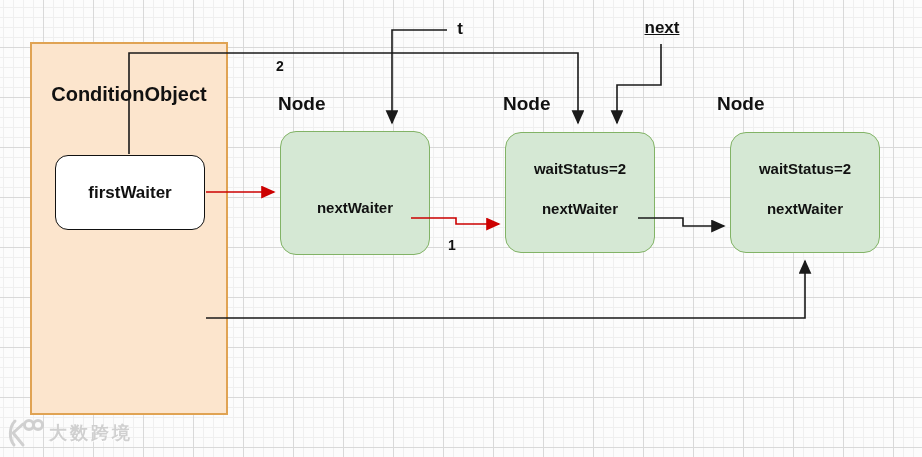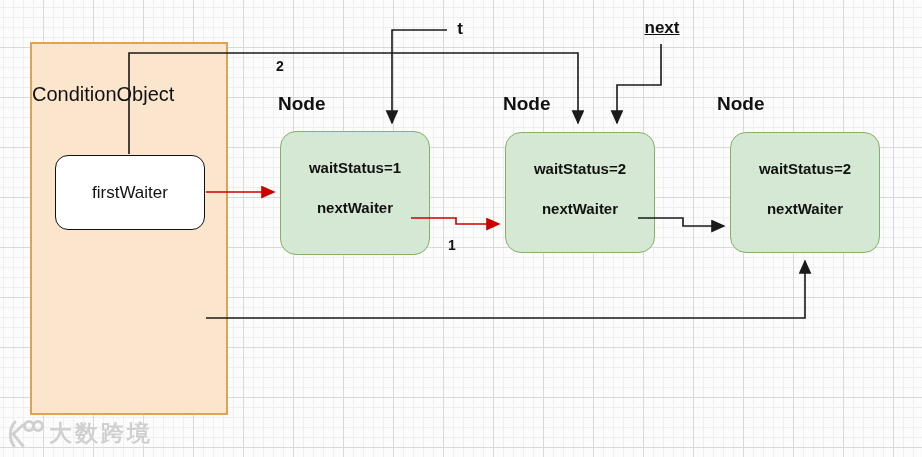--- a/index.html
+++ b/index.html
@@ -14,27 +14,27 @@
       linear-gradient(to bottom,#efefef 1px,transparent 1px);
     background-size:50px 50px,50px 50px,10px 10px,10px 10px;
     background-position:-7px -3px;
   }
   .condition-box{
     position:absolute;left:30px;top:42px;width:198px;height:373px;
     background:#fce5cd;border:2px solid #e0a353;box-sizing:border-box;
   }
   .condition-title{
     position:absolute;left:0;top:36px;width:100%;height:28px;line-height:28px;
-    font-size:20px;font-weight:normal;color:#111;
+    text-align:center;font-size:20px;font-weight:bold;color:#111;
   }
   .waiter-box{
     position:absolute;width:150px;height:75px;background:#ffffff;
     border:1.6px solid #111;border-radius:13px;box-sizing:border-box;
     display:flex;align-items:center;justify-content:center;
-    font-size:17px;font-weight:normal;color:#111;
+    font-size:17px;font-weight:bold;color:#111;
   }
   .waiter-first{left:55px;top:155px;}
   .waiter-last{left:55px;top:280px;}
   .node-box{
     position:absolute;width:150px;background:#d5e8d4;
     border:1.6px solid #82b366;border-radius:16px;box-sizing:border-box;
     color:#111;
   }
   .node-1{left:280px;top:131px;height:124px;}
   .node-2{left:505px;top:132px;height:121px;}
@@ -54,41 +54,40 @@
   .node-label-3{left:717px;}
   .overlay{position:absolute;left:0;top:0;width:922px;height:457px;pointer-events:none;}
   .float-label{position:absolute;font-weight:bold;color:#111;}
   .label-t{left:450px;top:19px;width:20px;text-align:center;font-size:17px;}
   .label-next{left:638px;top:18px;width:48px;text-align:center;font-size:17px;text-decoration:underline;}
   .label-2{left:268px;top:58px;width:24px;text-align:center;font-size:14px;}
   .label-1{left:440px;top:237px;width:24px;text-align:center;font-size:14px;}
   .watermark{
     position:absolute;left:6px;top:418px;display:flex;align-items:center;gap:5px;
     color:#cdcdcd;opacity:0.92;text-shadow:0 1px 1px #ffffff;
-    font-size:23px;font-weight:bold;letter-spacing:3px;user-select:none;
+    font-size:18px;font-weight:bold;letter-spacing:3px;user-select:none;
   }
 </style>
 </head>
 <body>
 
 <div class="canvas">
 
   <div class="condition-box">
     <div class="condition-title">ConditionObject</div>
   </div>
   <div class="waiter-box waiter-first">
     <span>firstWaiter</span>
   </div>
 
   <div class="node-label node-label-1">Node</div>
   <div class="node-label node-label-2">Node</div>
   <div class="node-label node-label-3">Node</div>
 
   <div class="node-box node-1">
-    <div class="node-field field-status">waitStatus=1</div>
     <div class="node-field field-next">nextWaiter</div>
   </div>
   <div class="node-box node-2">
     <div class="node-field field-status">waitStatus=2</div>
     <div class="node-field field-next">nextWaiter</div>
   </div>
   <div class="node-box node-3">
     <div class="node-field field-status">waitStatus=2</div>
     <div class="node-field field-next">nextWaiter</div>
   </div>

